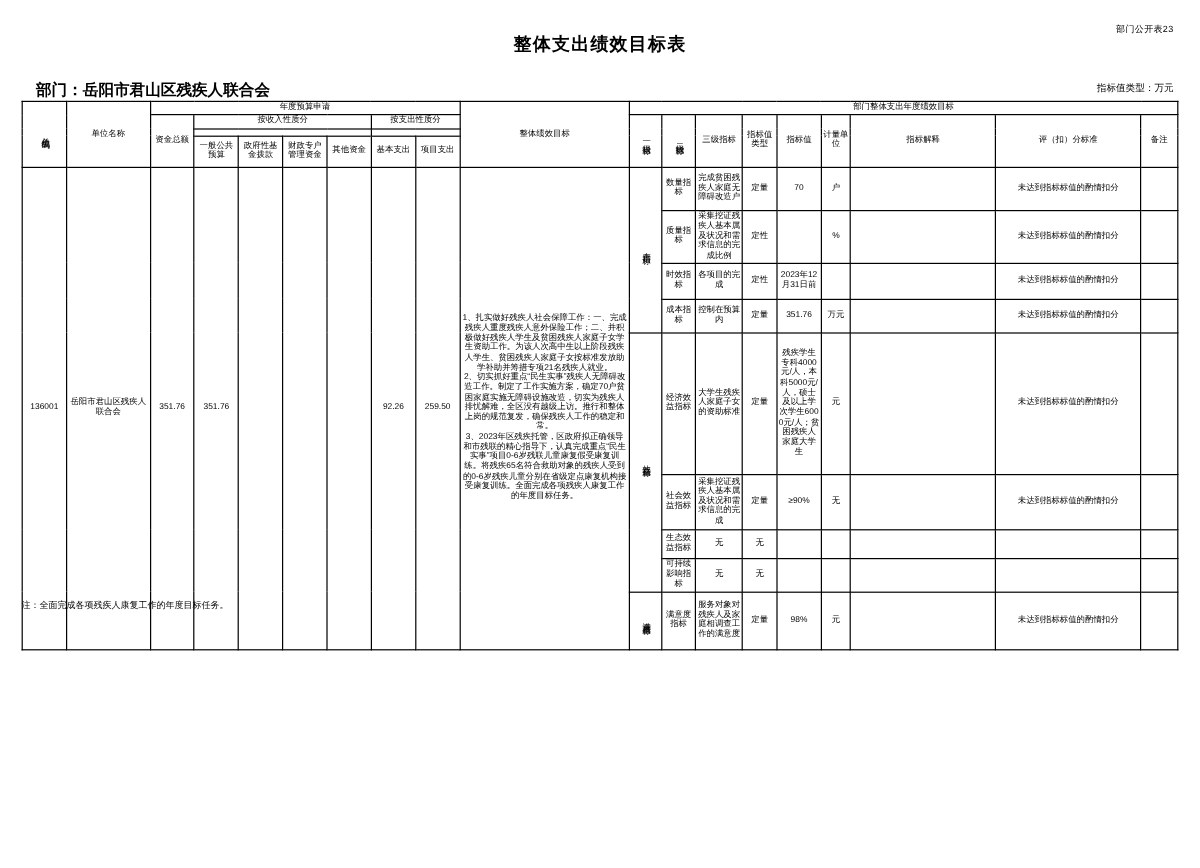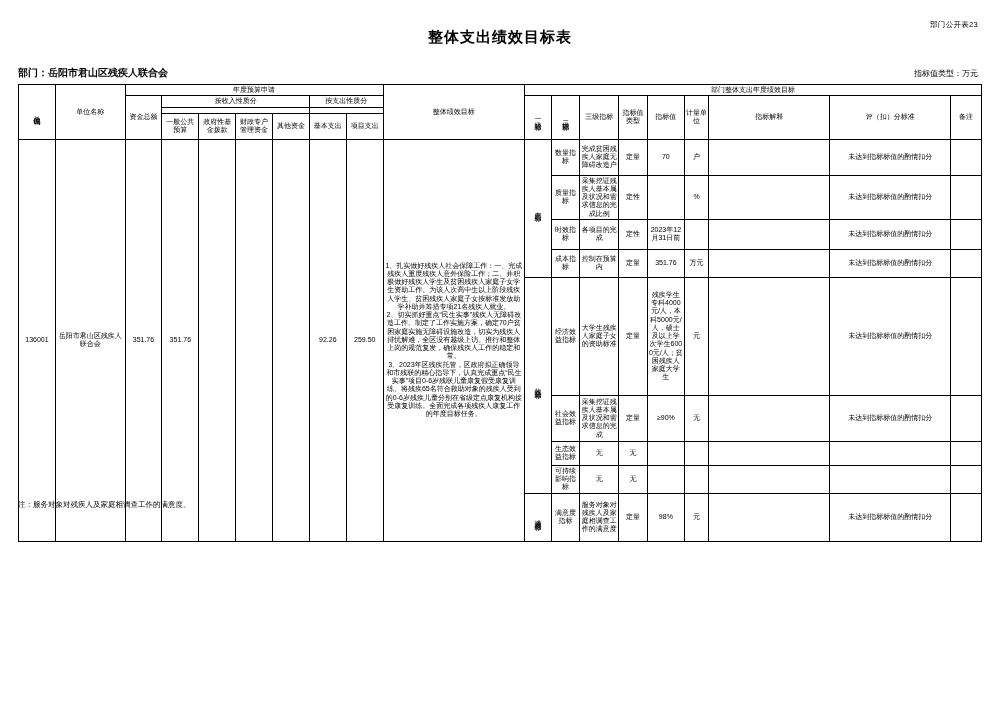--- a/index.html
+++ b/index.html
@@ -15,22 +15,22 @@
   .corner-note{
     position:absolute;top:20px;right:22px;
     font-size:7.5px;letter-spacing:.3px;
   }
   .doc-title{
     position:absolute;top:28px;left:0;width:1000px;
     text-align:center;font-size:15px;font-weight:bold;
     letter-spacing:1px;
   }
   .dept-line{
-    position:absolute;top:66px;left:18px;
-    font-size:10px;font-weight:bold;
+    position:absolute;top:66px;left:30px;
+    font-size:13px;font-weight:bold;
   }
   .unit-line{
     position:absolute;top:68px;right:22px;
     font-size:8px;
   }
   table.main{
     position:absolute;top:84px;left:18px;
     width:964px;
     border-collapse:collapse;
     table-layout:fixed;
@@ -247,15 +247,15 @@
       <td><span>定量</span></td>
       <td><span>98%</span></td>
       <td><span>元</span></td>
       <td><span></span></td>
       <td><span>未达到指标标值的酌情扣分</span></td>
       <td><span></span></td>
     </tr>
   </tbody>
     </table>
 
-  <div class="footnote">注：服务对象对残疾人及家庭相调查工作的满意度。</div>
+  <div class="footnote">注：全面完成各项残疾人康复工作的年度目标任务。</div>
 
 </div>
 
 </body></html>

